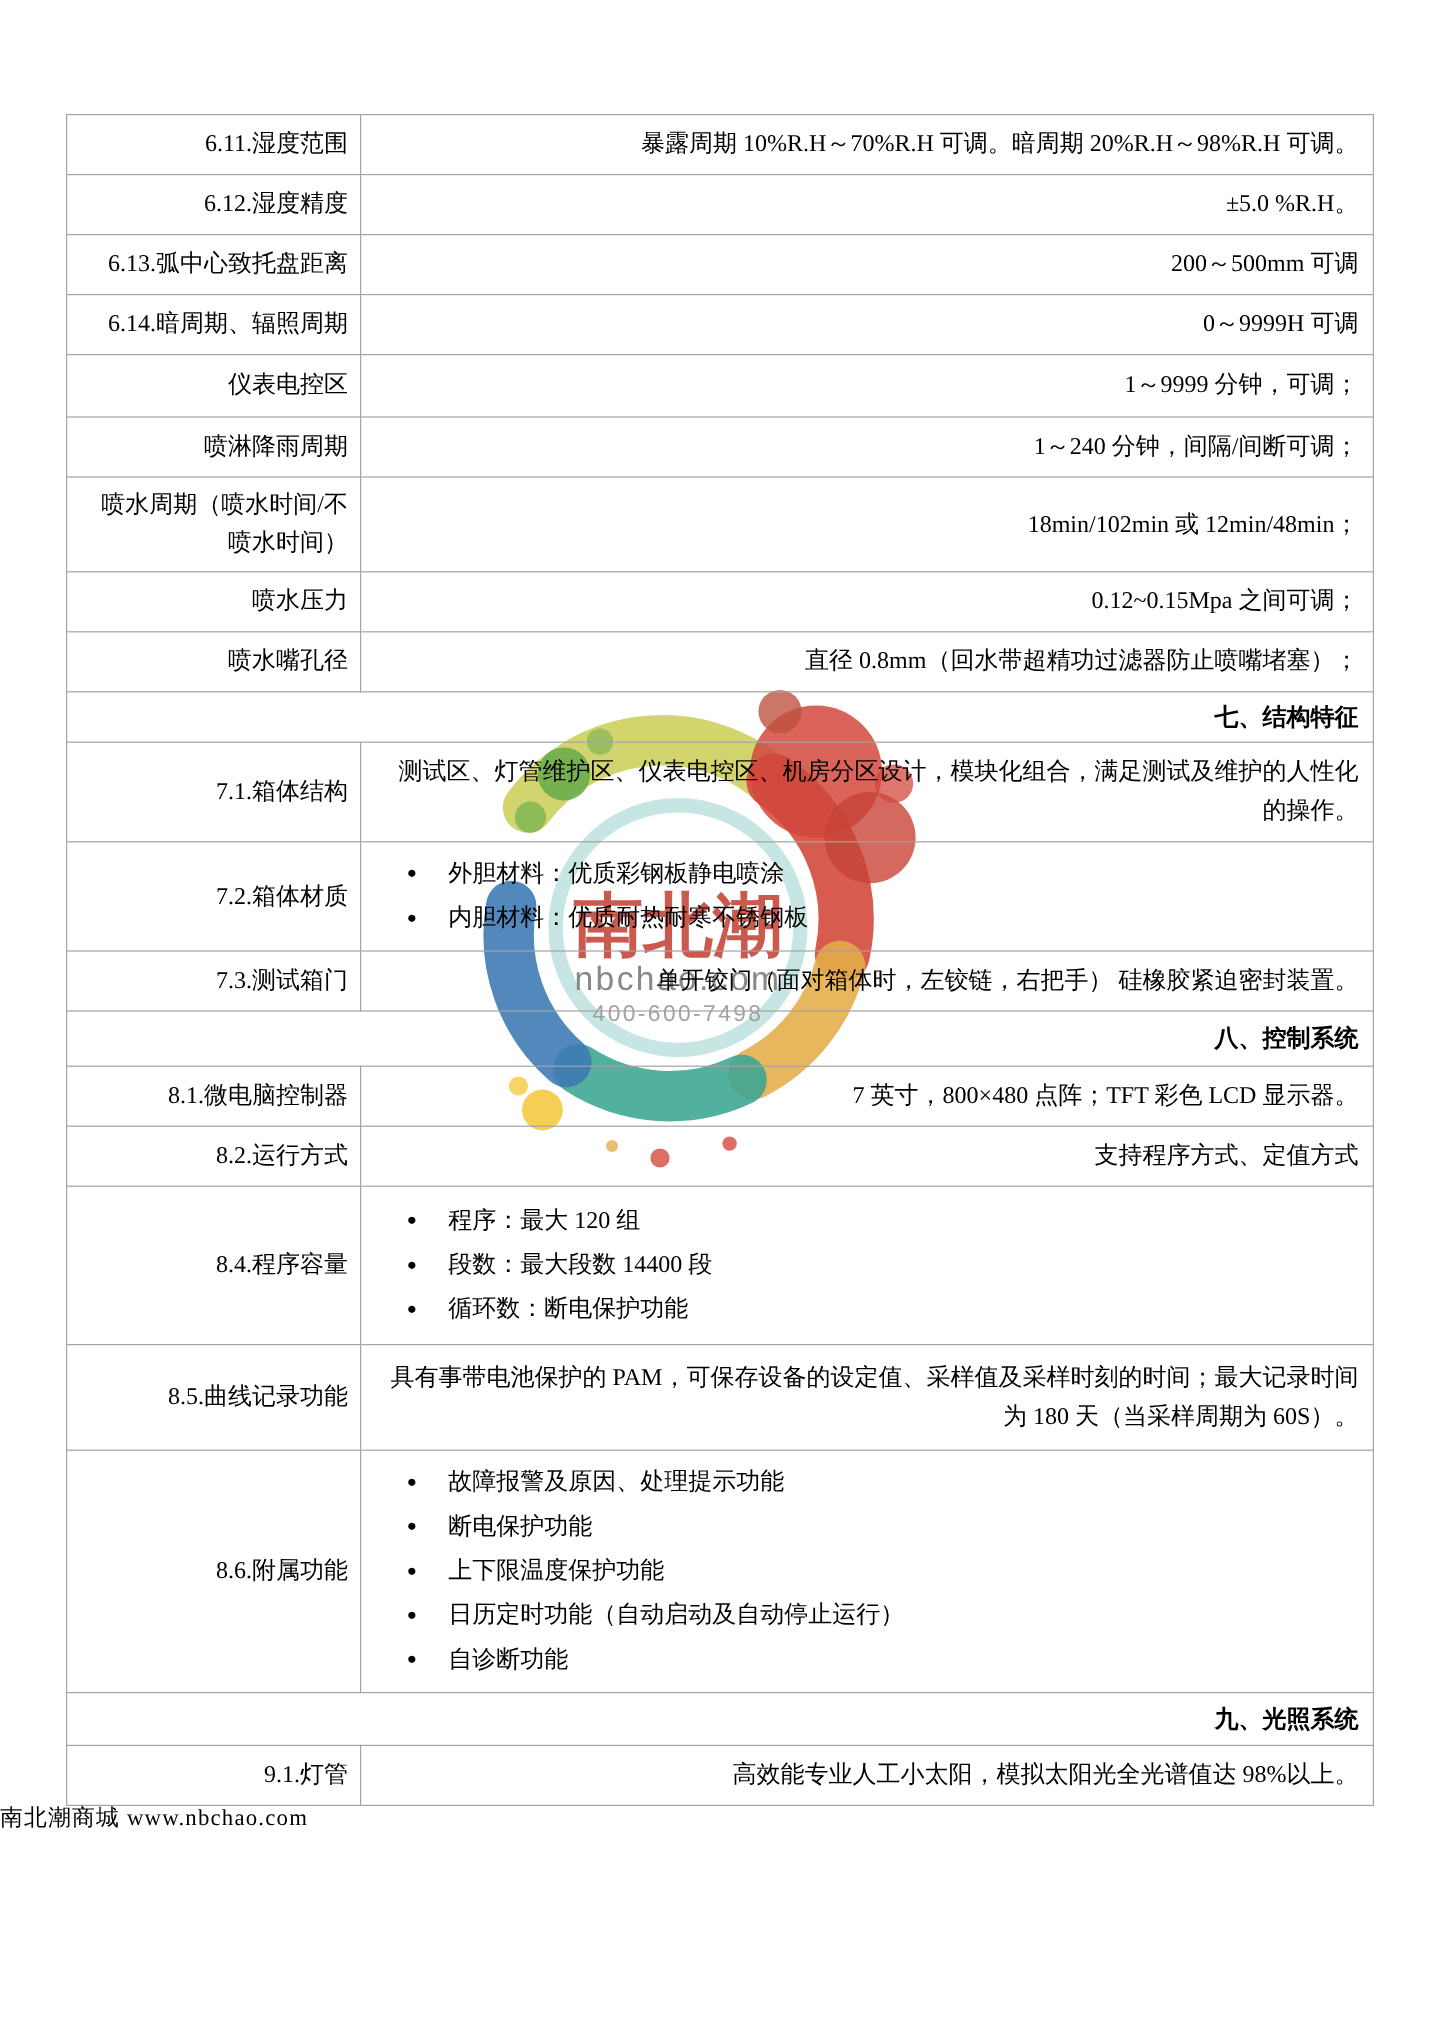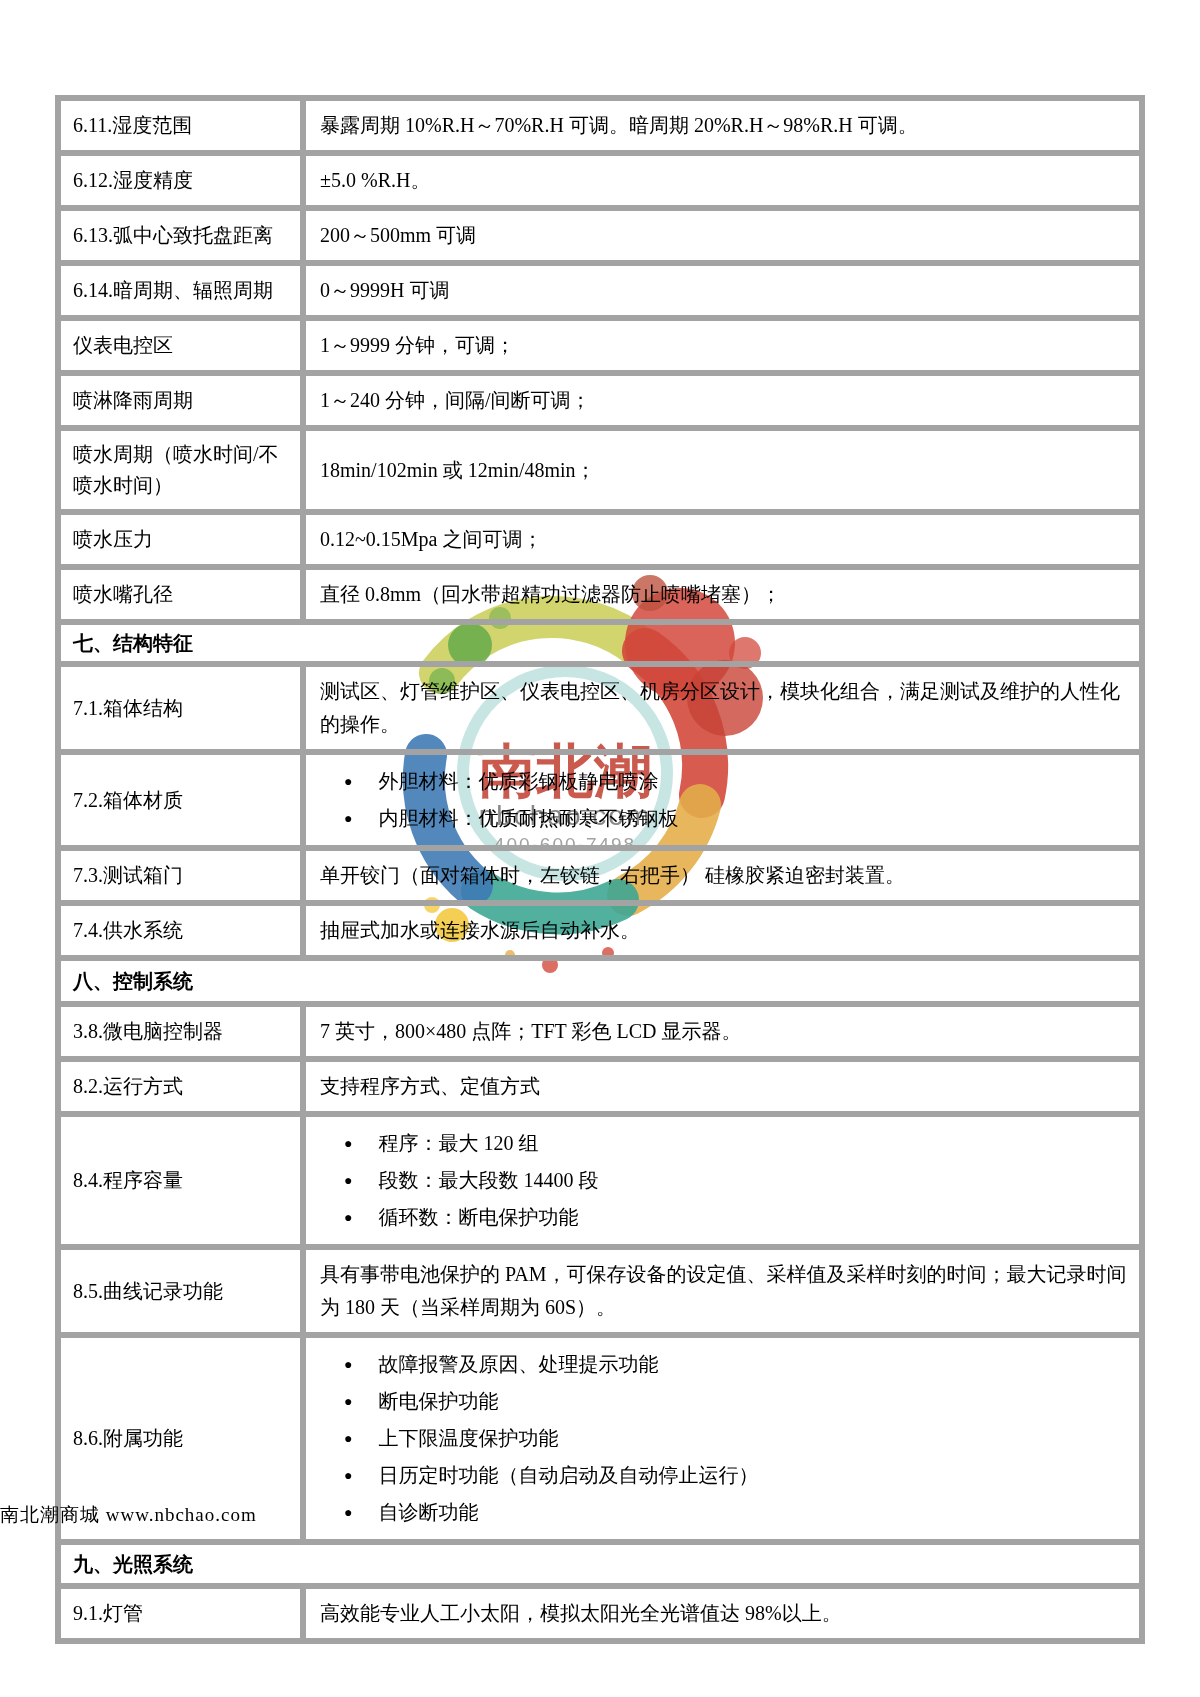--- a/index.html
+++ b/index.html
@@ -16,21 +16,21 @@
     position: absolute; left: 350px; top: 533px; width: 430px; height: 470px;
     z-index: 0; opacity: 0.92; pointer-events: none;
   }
   .wm-brand { font-family: "Liberation Serif", serif; font-weight: bold; }
 
   table.spec {
     position: absolute; left: 55px; top: 95px; width: 1090px;
     border-collapse: collapse; z-index: 1; background: transparent;
     font-size: 20px;
   }
-  table.spec td { border: 6px solid #a3a3a3; vertical-align: middle; }
+  table.spec td { border: 1px solid #a3a3a3; vertical-align: middle; text-align: right; }
   td.cell-label { width: 245px; padding: 8px 10px 8px 12px; line-height: 1.55; }
   td.cell-value { padding: 8px 12px 8px 14px; line-height: 1.65; }
   td.cell-section { font-weight: bold; padding: 4px 12px; }
 
   ul.blist { list-style: none; padding-left: 24px; }
   ul.blist li { display: flex; align-items: baseline; line-height: 1.85; }
   .blt { font-size: 14px; flex: 0 0 auto; margin-right: 26px; position: relative; top: -2px; }
 
   .footer {
     position: absolute; left: 0; right: 0; top: 1502px; text-align: left;
@@ -132,29 +132,25 @@
                 <span class="blt">●</span>
                 <span>内胆材料：优质耐热耐寒不锈钢板</span>
               </li>
           </ul>
         </td>
       </tr>
       <tr style="height:42px">
         <td class="cell-label">7.3.测试箱门</td>
         <td class="cell-value">单开铰门（面对箱体时，左铰链，右把手） 硅橡胶紧迫密封装置。</td>
       </tr>
-      <tr style="height:42px">
-        <td class="cell-label">7.4.供水系统</td>
-        <td class="cell-value">抽屉式加水或连接水源后自动补水。</td>
-      </tr>
       <tr style="height:46px">
         <td class="cell-section" colspan="2">八、控制系统</td>
       </tr>
       <tr style="height:44px">
-        <td class="cell-label">3.8.微电脑控制器</td>
+        <td class="cell-label">8.1.微电脑控制器</td>
         <td class="cell-value">7 英寸，800×480 点阵；TFT 彩色 LCD 显示器。</td>
       </tr>
       <tr style="height:42px">
         <td class="cell-label">8.2.运行方式</td>
         <td class="cell-value">支持程序方式、定值方式</td>
       </tr>
       <tr style="height:132px">
         <td class="cell-label">8.4.程序容量</td>
         <td class="cell-value">
           <ul class="blist">

